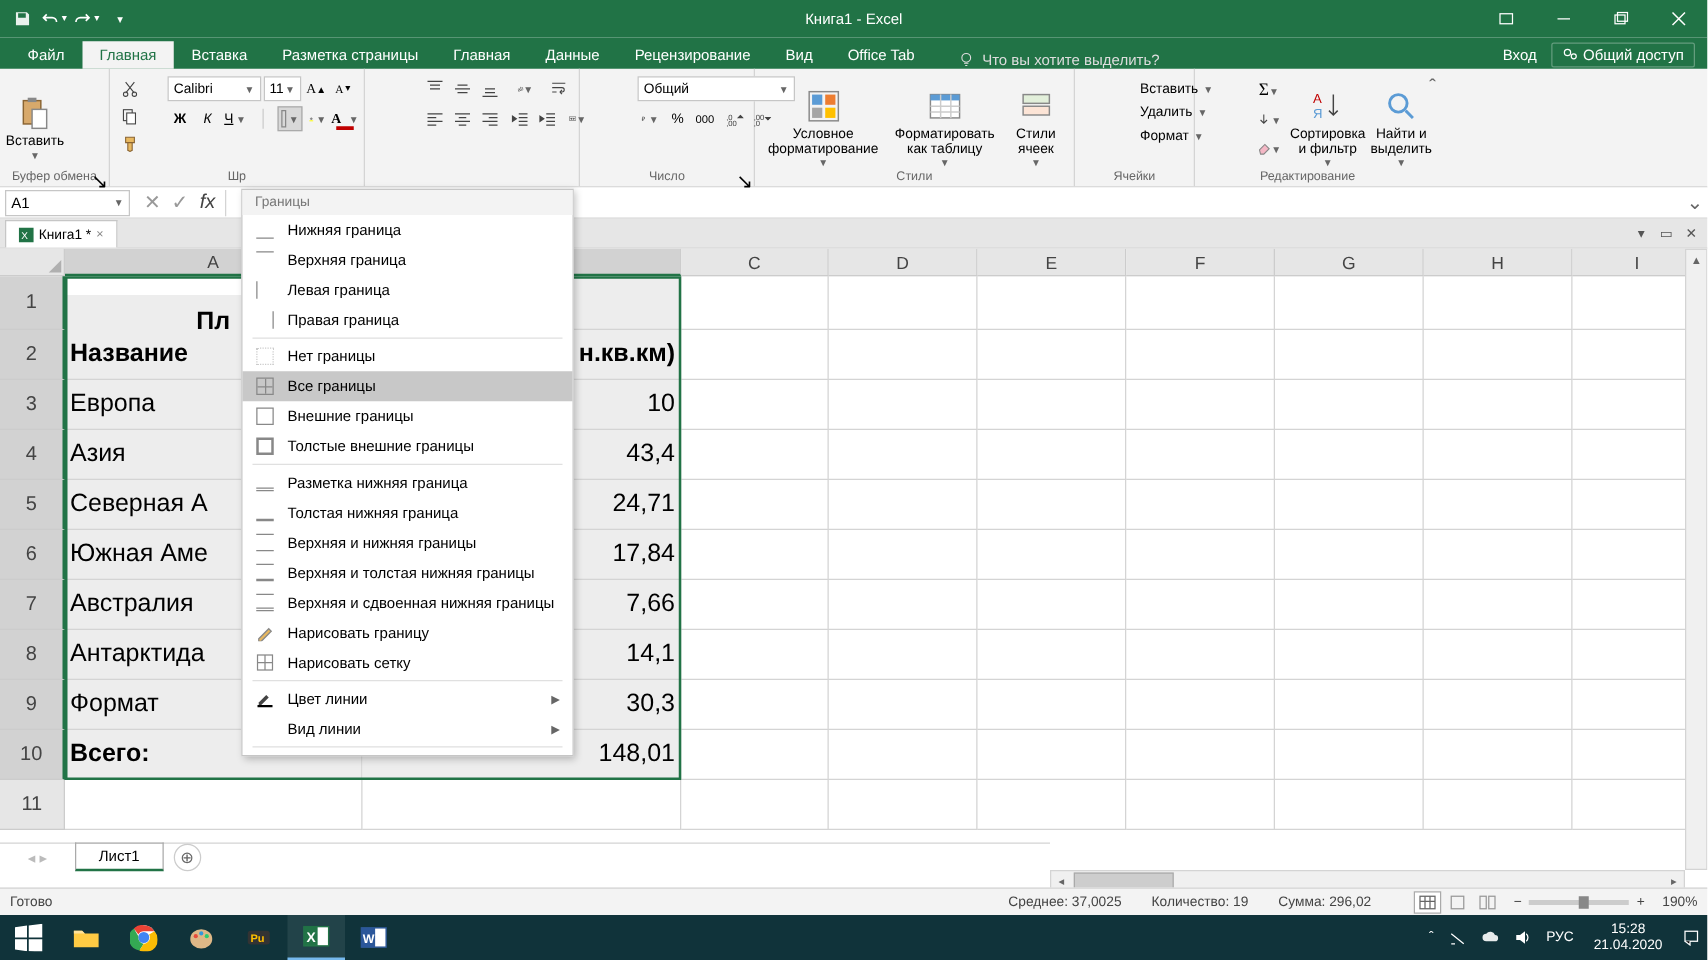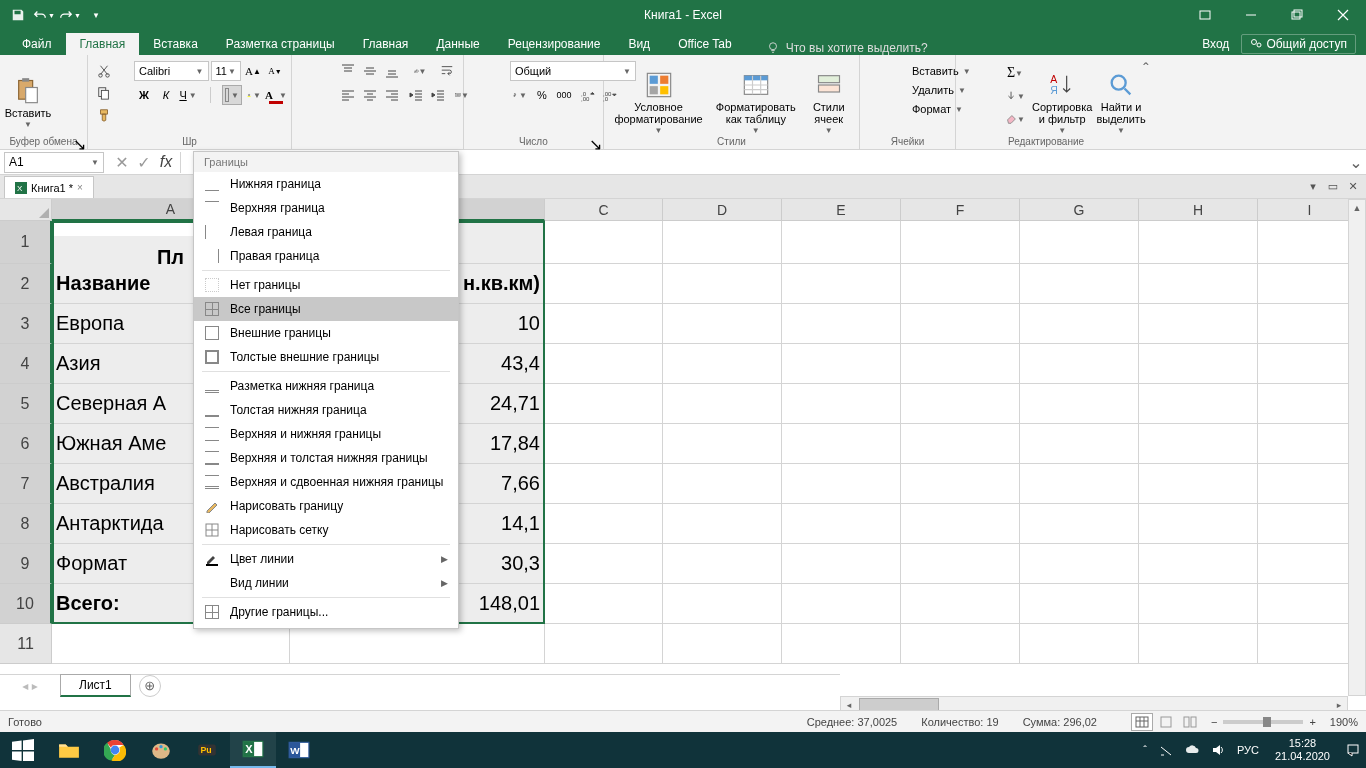--- a/index.html
+++ b/index.html
@@ -779,29 +779,20 @@
       </span>
       <span>Цвет линии</span>
       <span class="arrow">▶</span>
     </div>
   <div class="dd-item">
       <span class="icon"></span>
       <span>Вид линии</span>
       <span class="arrow">▶</span>
     </div>
   <div class="dd-sep"></div>
-  <div class="dd-item">
-      <span class="icon">
-        <div class="border-ico">
-          <div style="position:absolute;width:1px;height:100%;left:50%;background:#888"></div>
-          <div style="position:absolute;height:1px;width:100%;top:50%;background:#888"></div>
-        </div>
-      </span>
-      <span>Другие границы...</span>
-    </div>
 </div>
 
 <div class="statusbar">
   <div class="sb-left">Готово</div>
   <div class="sb-stats">
     <span>Среднее: 37,0025</span>
     <span>Количество: 19</span>
     <span>Сумма: 296,02</span>
   </div>
   <div class="sb-views">

